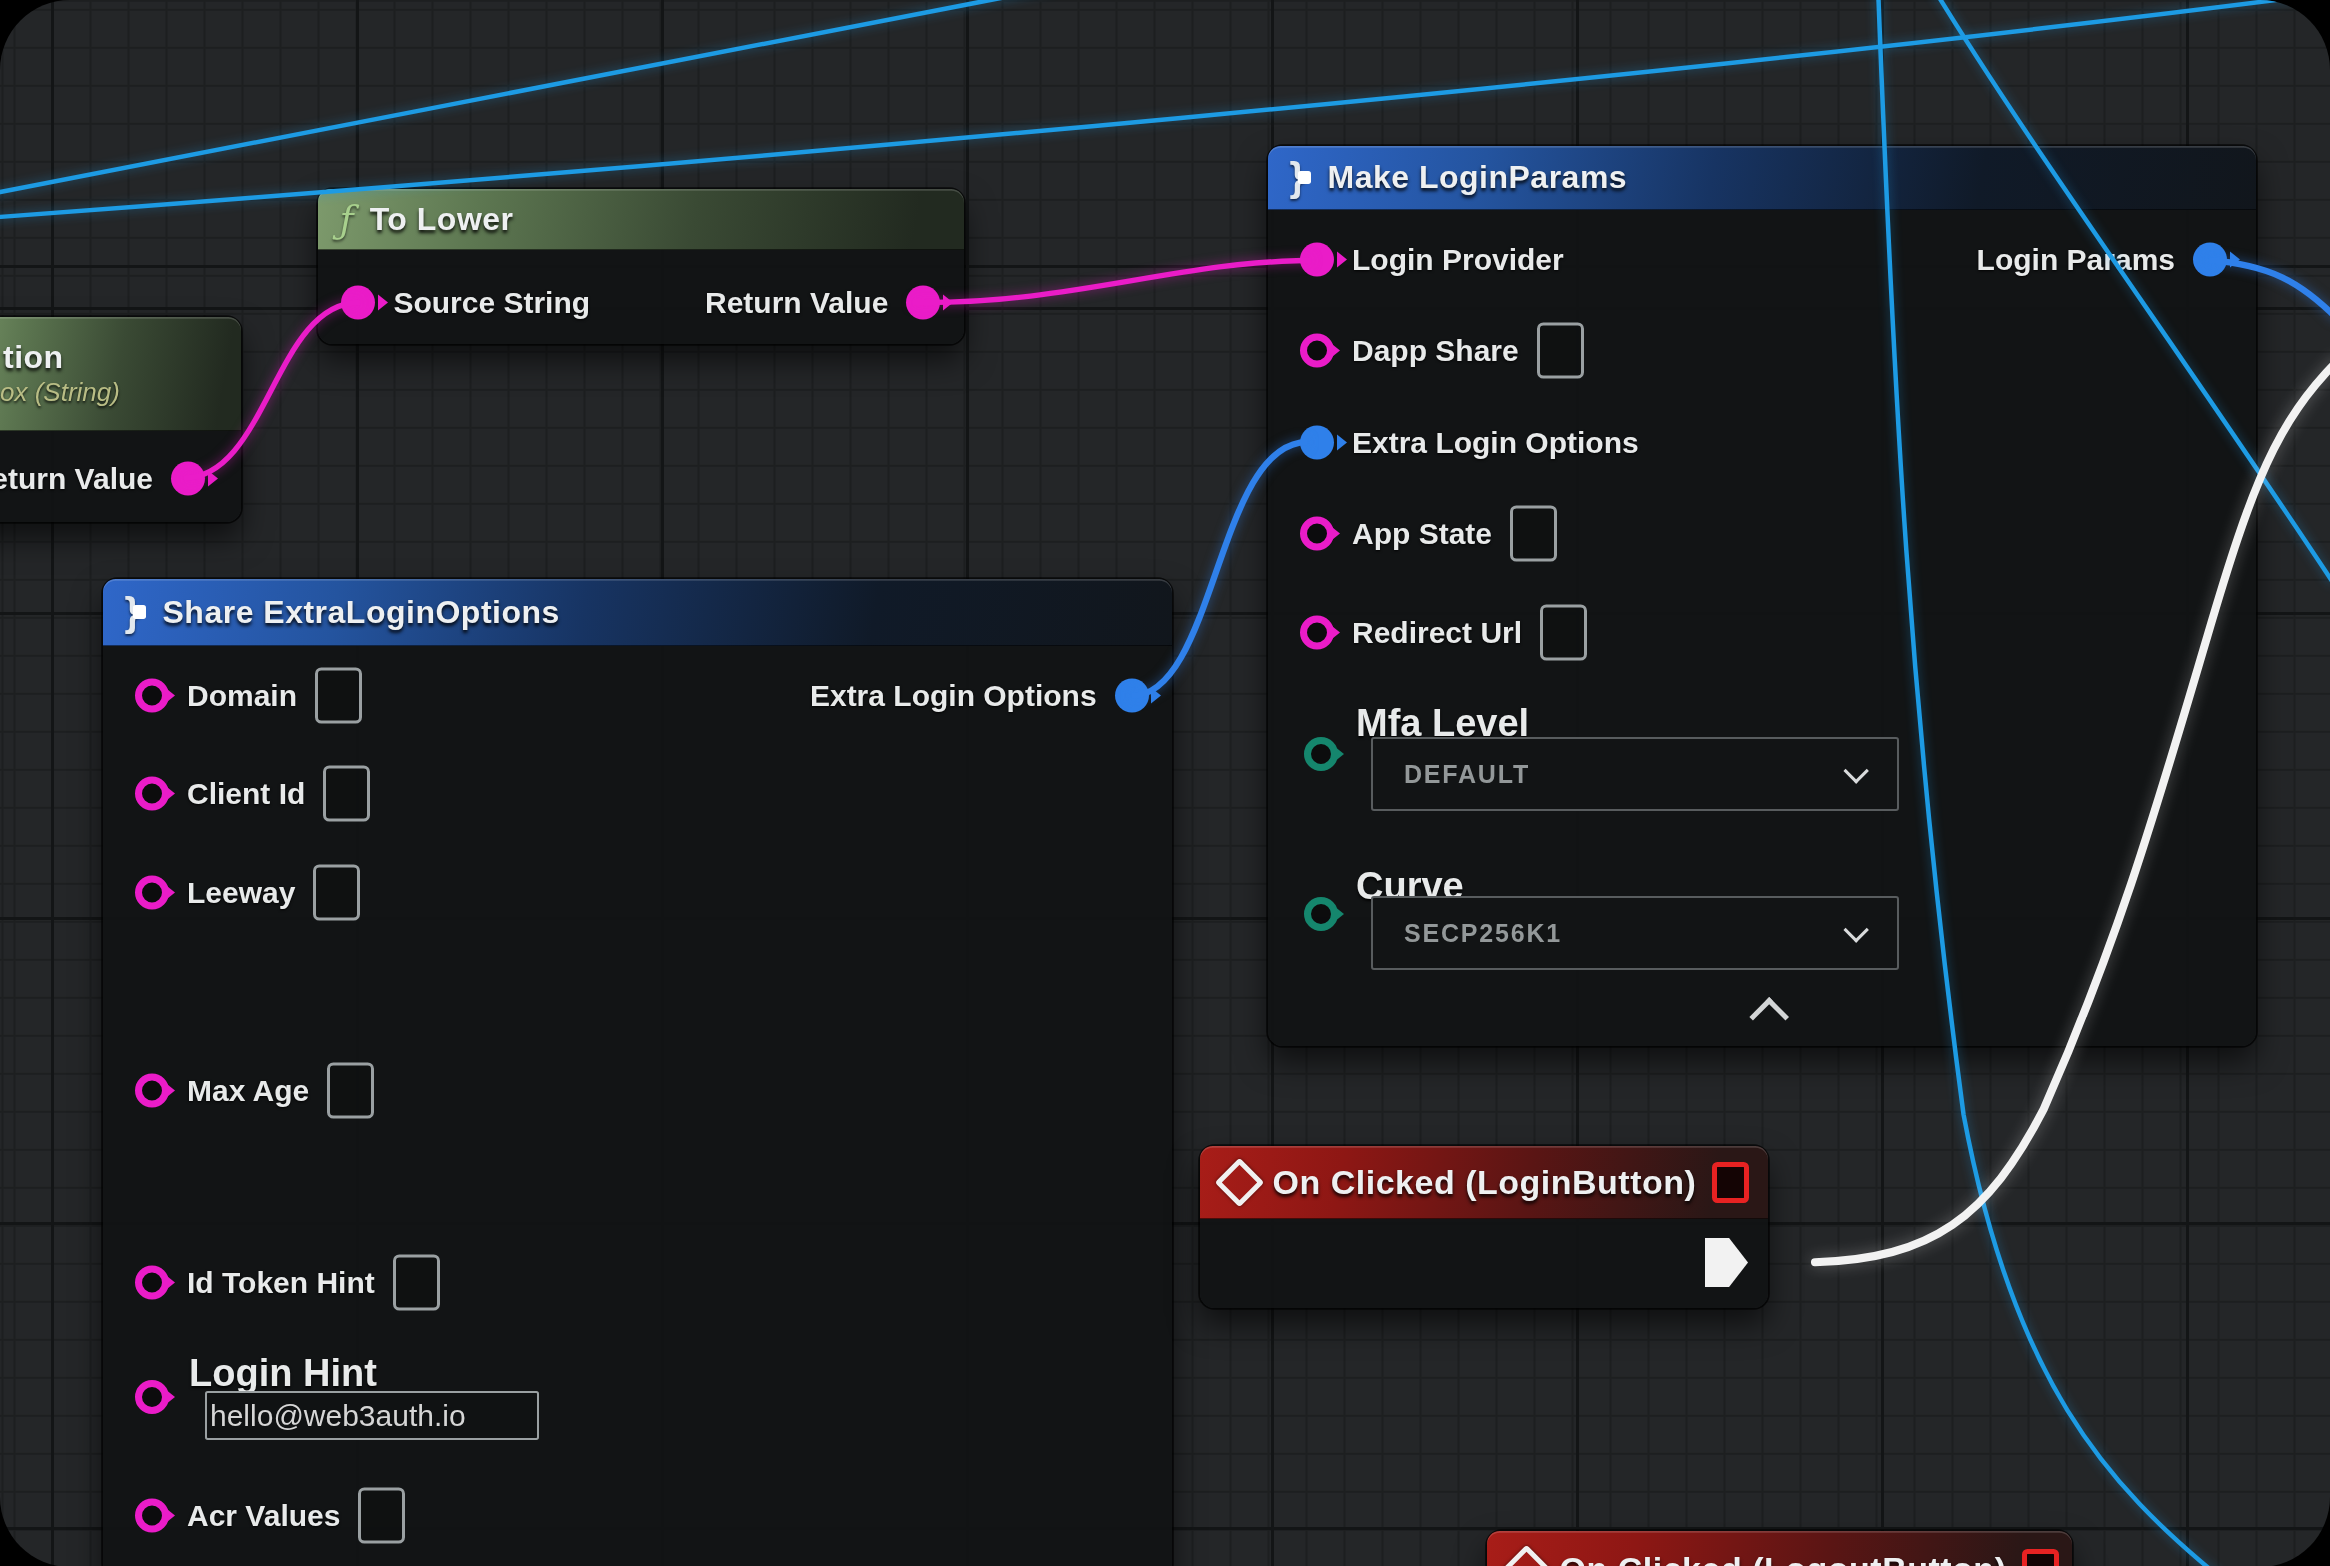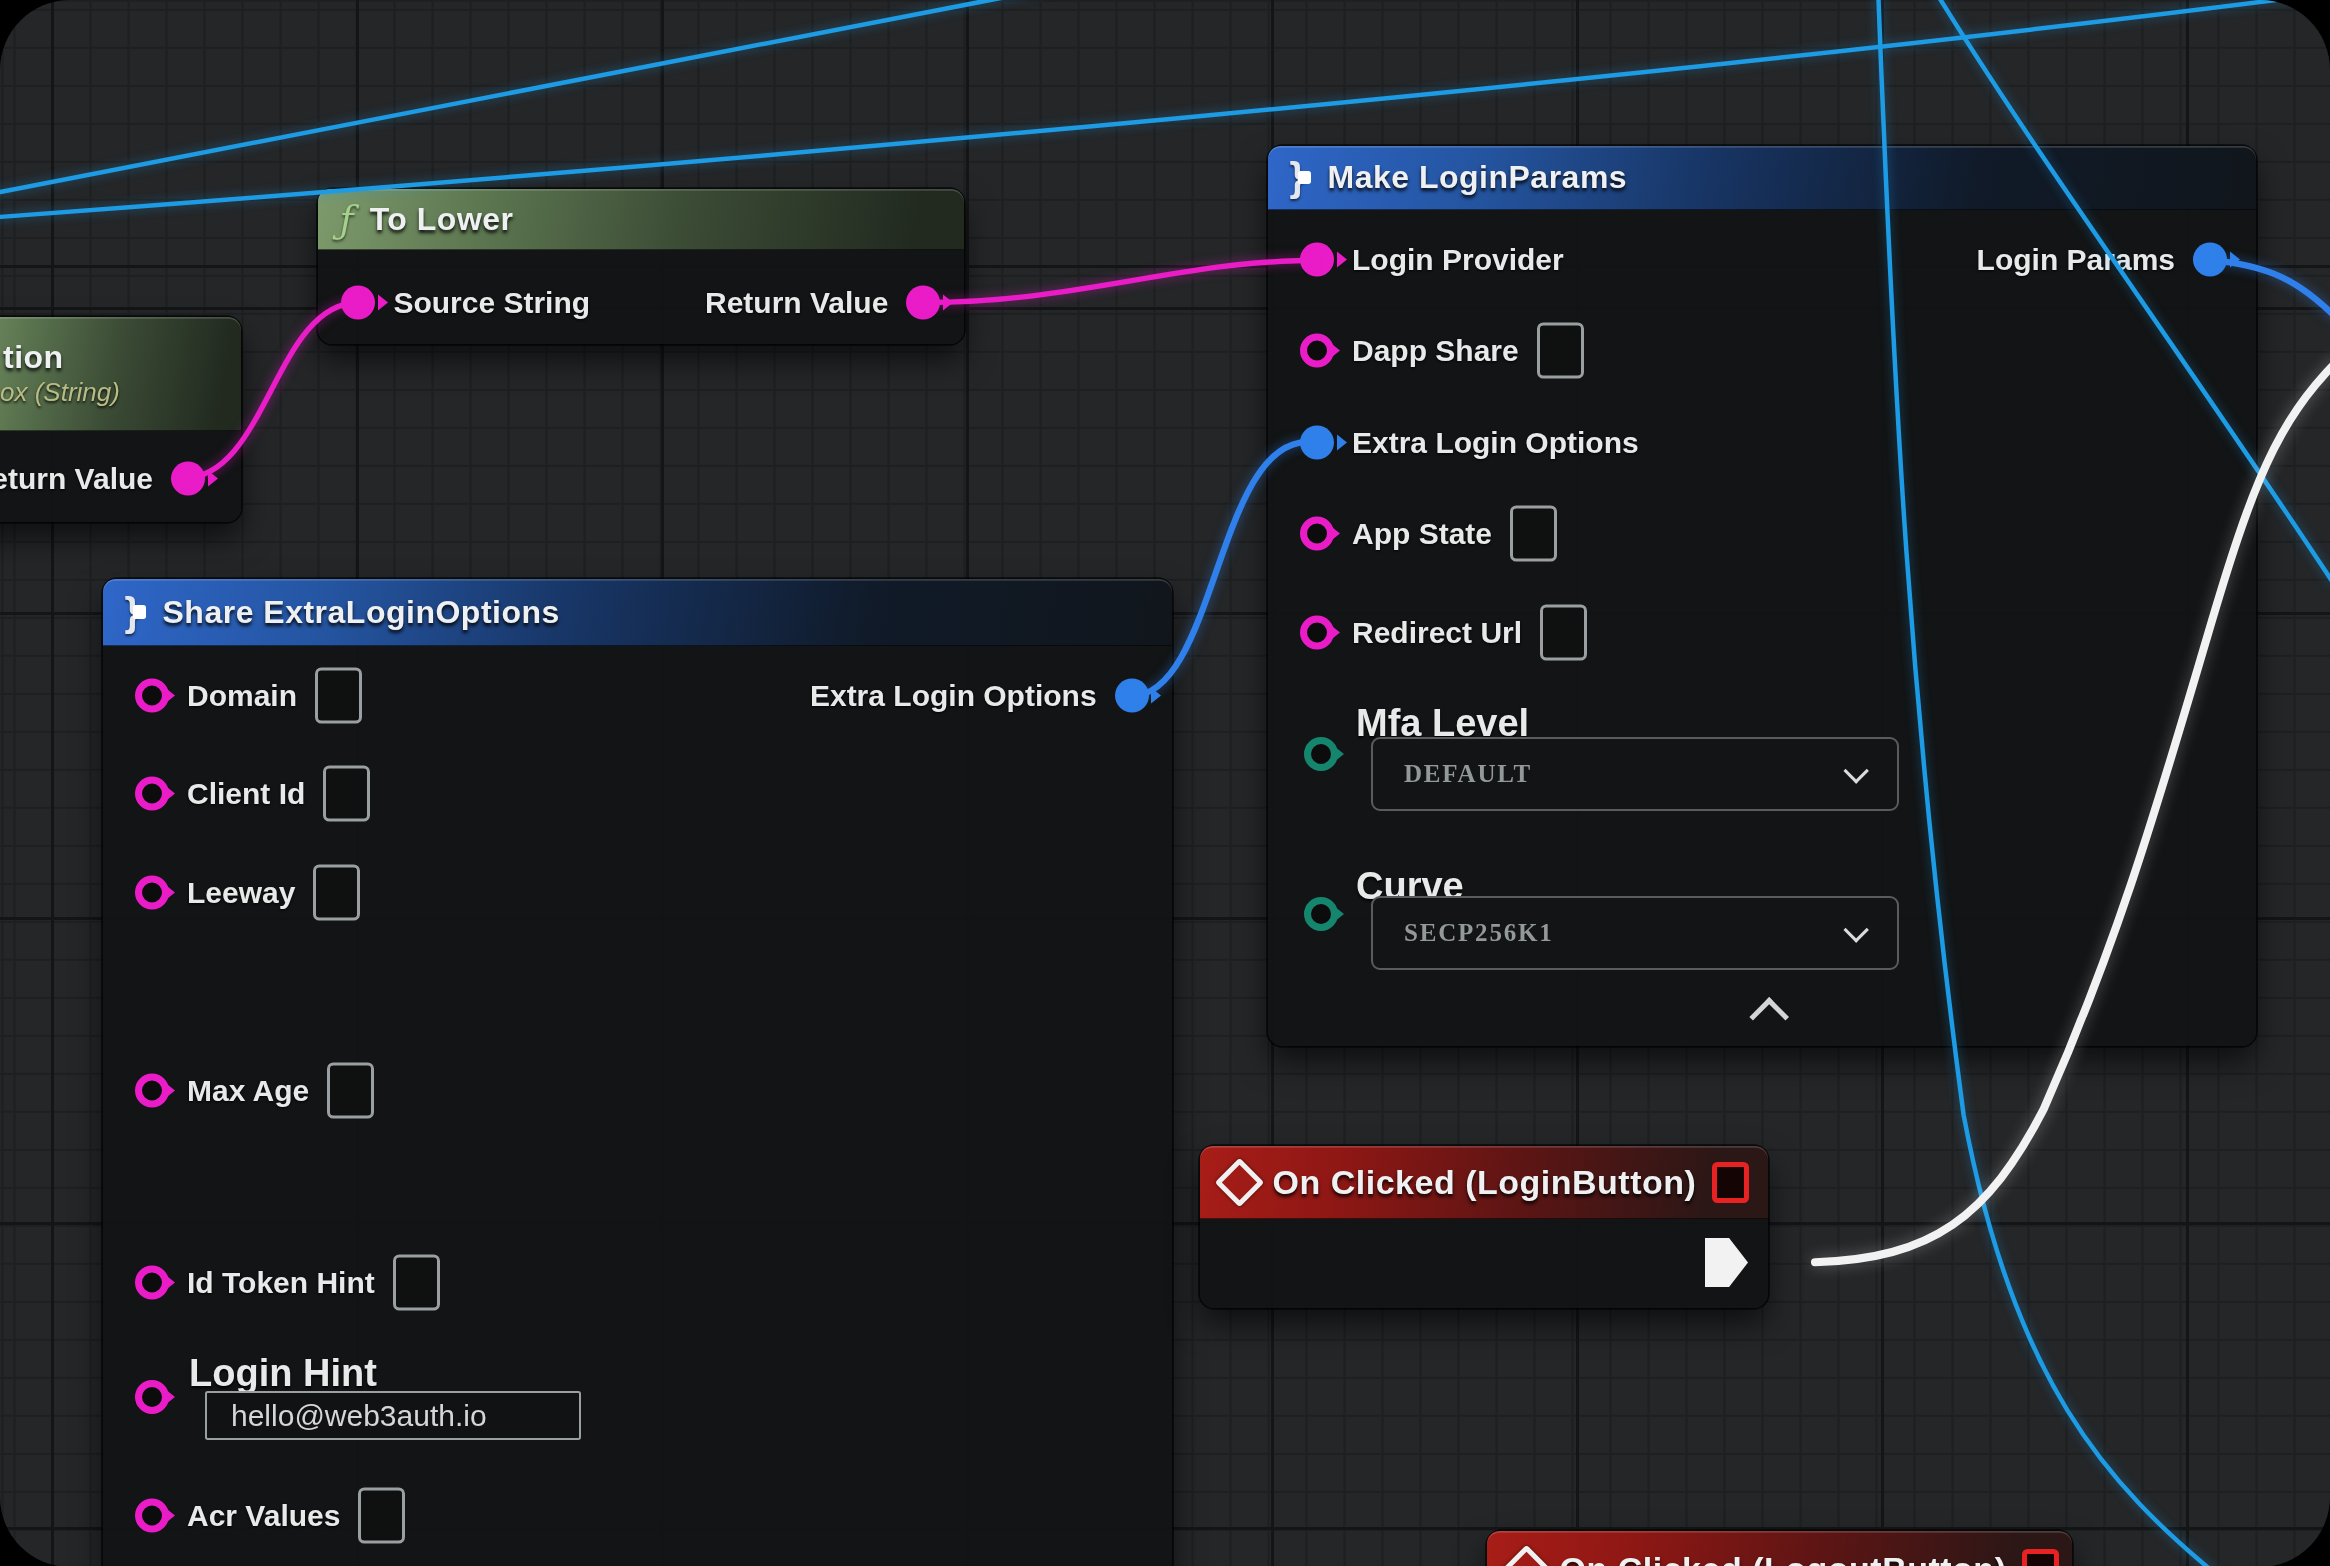--- a/index.html
+++ b/index.html
@@ -30,26 +30,26 @@
   .pin{position:relative;flex:0 0 auto;width:34px;height:34px;border-radius:50%;}
   .pin::after{content:"";position:absolute;left:100%;margin-left:2.7px;top:50%;transform:translateY(-50%);
               border-left:10px solid var(--c);border-top:8px solid transparent;border-bottom:8px solid transparent;}
   .pin.f{background:var(--c);}
   .pin.h{width:20px;height:20px;border:7.2px solid var(--c);background:rgba(8,6,8,.55);}
   .mag{--c:#ea1cc8;} .blu{--c:#2f80ea;} .teal{--c:#15866d;}
   .execpin{position:absolute;width:43px;height:49px;background:#f2f2f2;
            clip-path:polygon(0 0,56% 0,100% 50%,56% 100%,0 100%);filter:drop-shadow(0 1.8px 2.7px rgba(0,0,0,.7));}
   
   .cbx{flex:0 0 auto;width:41px;height:50px;border:3.6px solid #9aa0a2;border-radius:6.3px;background:rgba(12,14,15,.55);}
-  .select{position:absolute;height:70px;width:524px;background:#121415;border:2.7px solid #585c5e;border-radius:9px;font-family:Liberation Serif, serif;}
+  .select{position:absolute;height:70px;width:524px;background:#121415;border:2.7px solid #585c5e;border-radius:3px;}
   .select .val{position:absolute;left:31px;top:0;line-height:70px;font-size:25px;letter-spacing:1.8px;color:#939899;font-weight:600;}
   .chev{position:absolute;right:32px;top:23.4px;width:15.3px;height:15.3px;border-right:3.6px solid #d9dbdc;border-bottom:3.6px solid #d9dbdc;transform:rotate(45deg);}
   .collapse{position:absolute;width:23.4px;height:23.4px;border-left:5.4px solid #d3d5d6;border-top:5.4px solid #d3d5d6;transform:rotate(45deg);}
   .hint-input{position:absolute;width:324px;height:45px;background:#101213;border:2.7px solid #9aa0a2;border-radius:2.7px;
-              color:#d6d6d6;font-family:"Liberation Sans",sans-serif;font-size:30px;padding:0 24px;outline:none;}
+              color:#d6d6d6;font-family:"Liberation Sans",sans-serif;font-size:30px;padding:0 3px;outline:none;}
   .dlabel{position:absolute;left:88px;font-weight:600;font-size:38px;color:#e8eaea;text-shadow:0 1.8px 2.7px rgba(0,0,0,.9);}
   
   .mkicon{display:flex;align-items:center;flex:0 0 auto;}
   .mkicon .br{font-size:40px;font-weight:700;color:#e2e8ee;text-shadow:0 1.8px 2.7px rgba(0,0,0,.6);}
   .mkicon .bx{width:13.5px;height:13.5px;background:#fff;border-radius:2.7px;margin-left:-7.2px;}
   .fnicon{font-family:"DejaVu Serif",serif;font-style:italic;font-size:38px;color:#a8d08d;text-shadow:0 1.8px 2.7px rgba(0,0,0,.6);}
   .diamond{flex:0 0 auto;width:25px;height:25px;border:5.4px solid #f0f0f0;border-radius:3.6px;transform:rotate(45deg);
            box-shadow:0 0 3.6px rgba(0,0,0,.6);}
   .redsq{flex:0 0 auto;margin-left:auto;width:27px;height:31px;border:5.4px solid #e82222;border-radius:5.4px;background:#140404;}
   

